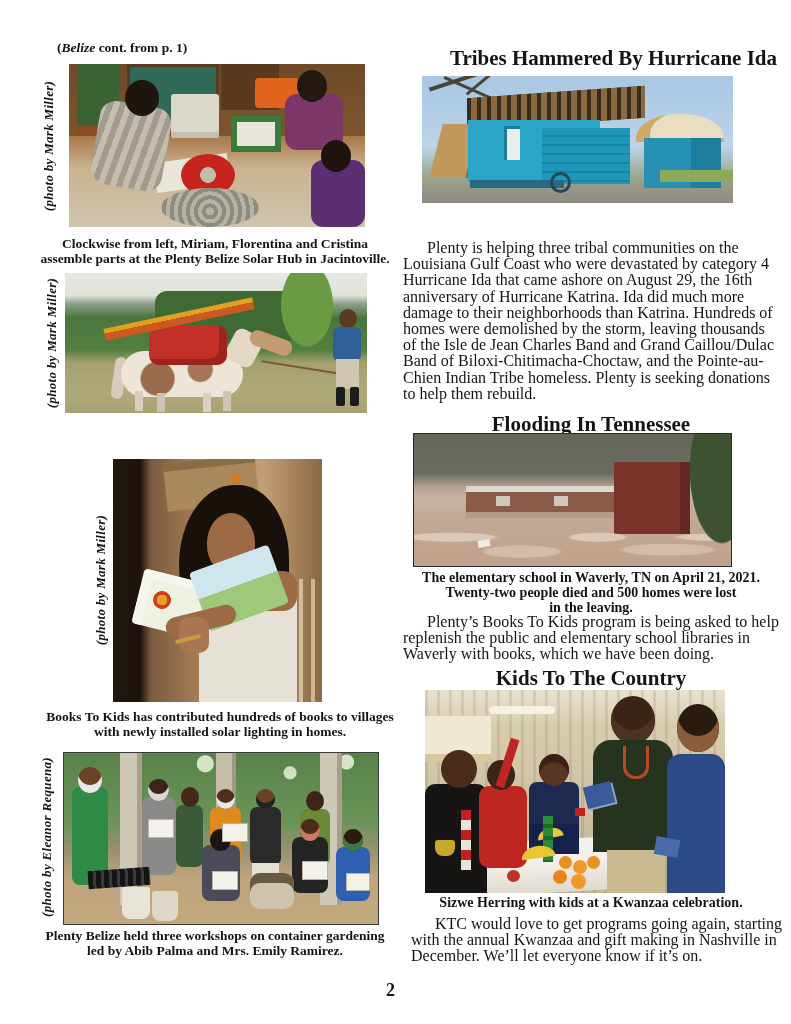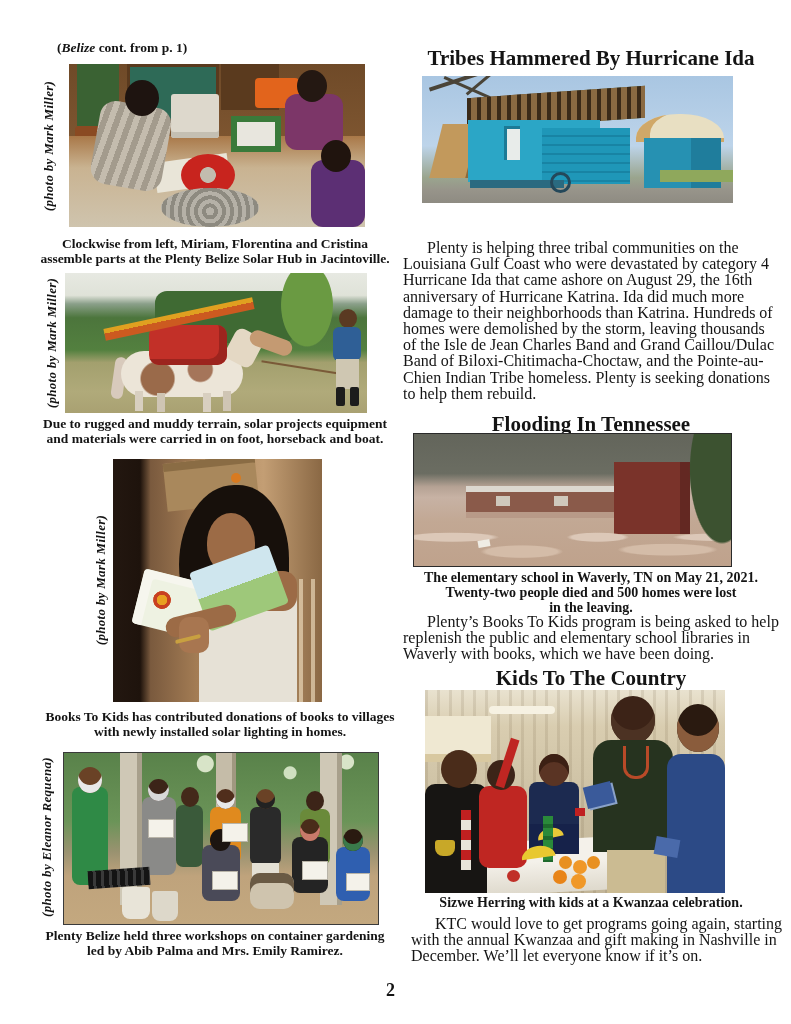--- a/index.html
+++ b/index.html
@@ -73,43 +73,39 @@
     <div style="left:184px;top:62px;width:44px;height:16px;background:#c49a72;border-radius:8px;transform:rotate(20deg);"></div>
     <div style="left:84px;top:52px;width:78px;height:40px;background:#c23028;border-radius:10px;box-shadow:inset -8px -6px 0 #9c241e;"></div>
     <div style="left:38px;top:40px;width:152px;height:12px;background:linear-gradient(180deg,#e0a020 0 40%,#cc5a20 40% 100%);transform:rotate(-12deg);"></div>
     <div style="left:196px;top:94px;width:86px;height:2px;background:#7a5a38;transform:rotate(9deg);"></div>
     <div style="left:274px;top:36px;width:18px;height:19px;background:#5a3a22;border-radius:50%;"></div>
     <div style="left:268px;top:54px;width:28px;height:34px;background:#2f5f96;border-radius:6px;"></div>
     <div style="left:271px;top:86px;width:23px;height:30px;background:#cfc7b2;"></div>
     <div style="left:271px;top:114px;width:9px;height:19px;background:#1c1c1c;border-radius:2px;"></div>
     <div style="left:285px;top:114px;width:9px;height:19px;background:#1c1c1c;border-radius:2px;"></div>
   </div>
-  <div class="cap cap-l" style="left:40px; top:417px; width:350px;">
-    <div>Due to rugged and muddy terrain, solar projects equipment</div>
-    <div>and materials were carried in on foot, horseback and boat.</div>
-  </div>
 
   <div class="credit" style="left:101px; top:580px;">(photo by Mark Miller)</div>
   <div class="photo" style="left:113px; top:459px; width:209px; height:243px; background:linear-gradient(90deg,#231710 0%,#1e130c 13%,#7a5a3e 18%,#a37c54 40%,#c39e74 72%,#8a6844 100%);">
     <div style="left:150px;top:120px;width:59px;height:123px;background:repeating-linear-gradient(90deg, rgba(255,240,210,.55) 0 4px, transparent 4px 12px);"></div>
     <div style="left:52px;top:0;width:92px;height:48px;background:#a9885c;transform:rotate(-6deg);box-shadow:inset 0 8px 0 #8a6c44;"></div>
     <div style="left:118px;top:14px;width:10px;height:10px;border-radius:50%;background:#d87a20;"></div>
     <div style="left:66px;top:26px;width:110px;height:160px;background:#17100b;border-radius:50% 46% 42% 50%;"></div>
     <div style="left:94px;top:54px;width:48px;height:60px;background:#9c6b46;border-radius:50% 50% 46% 46%;"></div>
     <div style="left:86px;top:116px;width:98px;height:127px;background:#e6e1d6;border-radius:20px 24px 0 0;"></div>
     <div style="left:140px;top:112px;width:44px;height:40px;background:#9c6b46;border-radius:14px;"></div>
     <div style="left:24px;top:118px;width:78px;height:56px;background:#eef2e2;transform:rotate(14deg);border-radius:4px;box-shadow:inset 10px 8px 0 #f6f6ee;"></div>
     <div style="left:40px;top:132px;width:18px;height:18px;border-radius:50%;background:radial-gradient(circle,#e8a020 0 40%,#c84020 42% 70%,#e8d870 72% 100%);transform:rotate(14deg);"></div>
     <div style="left:84px;top:98px;width:84px;height:62px;background:linear-gradient(180deg,#cfe6ee 0 45%,#9ec87a 45% 100%);transform:rotate(-20deg);border-radius:4px;"></div>
     <div style="left:52px;top:152px;width:72px;height:20px;background:#9c6b46;border-radius:10px;transform:rotate(-14deg);"></div>
     <div style="left:66px;top:158px;width:30px;height:36px;background:#a87650;border-radius:10px;"></div>
     <div style="left:62px;top:178px;width:26px;height:4px;background:#c8a040;border-radius:2px;transform:rotate(-14deg);"></div>
   </div>
   <div class="cap cap-l" style="left:40px; top:710px; width:360px;">
-    <div>Books To Kids has contributed donations of books to villages</div>
+    <div>Books To Kids has contributed hundreds of books to villages</div>
     <div>with newly installed solar lighting in homes.</div>
   </div>
 
   <div class="credit" style="left:47px; top:837px;">(photo by Eleanor Requena)</div>
   <div class="photo" style="left:63px; top:752px; width:314px; height:171px; border:1px solid #3a3a3a; background:linear-gradient(180deg,#59824a 0%,#6b9458 40%,#9a9270 58%,#bfa37c 72%,#c3a87f 100%);">
     <div style="left:0;top:0;width:314px;height:90px;background:radial-gradient(circle at 20% 20%, #d8e4c8 0 6px, transparent 7px), radial-gradient(circle at 45% 12%, #d8e4c8 0 8px, transparent 9px), radial-gradient(circle at 72% 22%, #cfe0c0 0 6px, transparent 7px), radial-gradient(circle at 90% 10%, #d8e4c8 0 7px, transparent 8px);"></div>
     <div style="left:56px;top:0;width:22px;height:152px;background:#cfc8b6;box-shadow:inset -5px 0 0 #a8a08c;"></div>
     <div style="left:152px;top:0;width:20px;height:142px;background:#c5bca8;box-shadow:inset -4px 0 0 #a09880;"></div>
     <div style="left:256px;top:0;width:22px;height:152px;background:#cfc8b6;box-shadow:inset -5px 0 0 #a8a08c;"></div>
     <div style="left:8px;top:34px;width:36px;height:98px;background:#2f8a46;border-radius:8px;"></div>
@@ -140,21 +136,21 @@
     <div style="left:24px;top:116px;width:62px;height:18px;background:repeating-linear-gradient(90deg,#141414 0 5px,#3a3a3a 5px 8px);transform:rotate(-4deg);"></div>
     <div style="left:58px;top:134px;width:28px;height:32px;background:#e8e4d8;border-radius:3px 3px 8px 8px;"></div>
     <div style="left:88px;top:138px;width:26px;height:30px;background:#ddd8ca;border-radius:3px 3px 8px 8px;"></div>
     <div style="left:186px;top:120px;width:44px;height:36px;background:#cfc4ae;border-radius:10px;box-shadow:inset 0 10px 0 #6a5a44;"></div>
   </div>
   <div class="cap cap-l" style="left:40px; top:929px; width:350px;">
     <div>Plenty Belize held three workshops on container gardening</div>
     <div>led by Abib Palma and Mrs. Emily Ramirez.</div>
   </div>
 
-  <div class="headline" style="left:405px; top:46px; width:372px;">Tribes Hammered By Hurricane Ida</div>
+  <div class="headline" style="left:405px; top:46px; width:372px;text-align:right;">Tribes Hammered By Hurricane Ida</div>
   <div class="photo" style="left:422px; top:76px; width:311px; height:127px; background:linear-gradient(180deg,#a9c6e2 0%,#bdd4ea 55%,#9aa58e 80%,#97948a 90%,#8e8b82 100%);">
     <div style="left:6px;top:2px;width:62px;height:4px;background:#4a4438;transform:rotate(-18deg);"></div>
     <div style="left:20px;top:10px;width:50px;height:3px;background:#4a4438;transform:rotate(24deg);"></div>
     <div style="left:40px;top:4px;width:40px;height:3px;background:#4a4438;transform:rotate(-40deg);"></div>
     <div style="left:45px;top:16px;width:178px;height:32px;transform:skewY(-4deg);background:repeating-linear-gradient(90deg,#3a2a18 0 4px,#8a6a42 4px 10px), linear-gradient(90deg,#6b4a2c,#5c6b42);"></div>
     <div style="left:14px;top:48px;width:44px;height:54px;background:#c2995c;transform:skewX(-14deg);box-shadow:inset -8px 0 0 #8a6a3c;"></div>
     <div style="left:46px;top:44px;width:132px;height:62px;background:#2ba6c6;"></div>
     <div style="left:82px;top:50px;width:16px;height:34px;background:#e8ecea;box-shadow:inset 3px 3px 0 #1c7a96;"></div>
     <div style="left:120px;top:52px;width:88px;height:56px;background:repeating-linear-gradient(180deg,#1f97b8 0 7px,#1884a4 7px 9px);"></div>
     <div style="left:48px;top:104px;width:94px;height:8px;background:#2a6a80;"></div>
@@ -170,21 +166,21 @@
     <div style="left:52px;top:52px;width:156px;height:6px;background:#dcd8d0;"></div>
     <div style="left:52px;top:58px;width:156px;height:26px;background:#8a5a4a;box-shadow:inset 0 -6px 0 #b89a88;"></div>
     <div style="left:82px;top:62px;width:14px;height:10px;background:#cfc8bc;"></div>
     <div style="left:140px;top:62px;width:14px;height:10px;background:#cfc8bc;"></div>
     <div style="left:200px;top:28px;width:76px;height:72px;background:#7a332a;box-shadow:inset -10px 0 0 #632822;"></div>
     <div style="left:0;top:84px;width:317px;height:48px;background:radial-gradient(ellipse at 12% 40%, #dcc8b8 0 10%, transparent 12%), radial-gradient(ellipse at 34% 70%, #d4bca8 0 12%, transparent 14%), radial-gradient(ellipse at 58% 40%, #dcc8b8 0 10%, transparent 12%), radial-gradient(ellipse at 80% 66%, #d4bca8 0 12%, transparent 14%), radial-gradient(ellipse at 95% 40%, #dcc8b8 0 8%, transparent 10%);"></div>
     <div style="left:64px;top:106px;width:12px;height:7px;background:#efece4;transform:rotate(-10deg);"></div>
     <div style="left:272px;top:0;width:45px;height:118px;background:radial-gradient(ellipse at 80% 30%, #3c5230 0 62%, transparent 64%);"></div>
   </div>
   <div class="cap cap-r" style="left:405px; top:570px; width:372px;">
-    <div>The elementary school in Waverly, TN on May 21, 2021.</div>
+    <div>The elementary school in Waverly, TN on April 21, 2021.</div>
     <div>Twenty-two people died and 500 homes were lost</div>
     <div>in the leaving.</div>
   </div>
   <div class="body-text" style="left:403px; top:614px; width:377px;">Plenty’s Books To Kids program is being asked to help replenish the public and elementary school libraries in Waverly with books, which we have been doing.</div>
 
   <div class="headline" style="left:405px; top:666px; width:372px;">Kids To The Country</div>
   <div class="photo" style="left:425px; top:690px; width:300px; height:203px; background:repeating-linear-gradient(90deg, rgba(90,70,40,.12) 0 3px, transparent 3px 12px), linear-gradient(180deg,#e9e2cf 0%,#d9cdb0 18%,#cbbfa2 60%,#c2b598 100%);">
     <div style="left:64px;top:16px;width:66px;height:8px;background:#f6f1e2;border-radius:4px;"></div>
     <div style="left:0;top:26px;width:66px;height:46px;background:#efe8d2;box-shadow:inset 0 -8px 0 #d8c8a0;"></div>
     <div style="left:0;top:150px;width:235px;height:53px;background:linear-gradient(180deg,#f4f1ea 0 40%,#ded9cc 100%);transform:skewY(-3deg);"></div>

